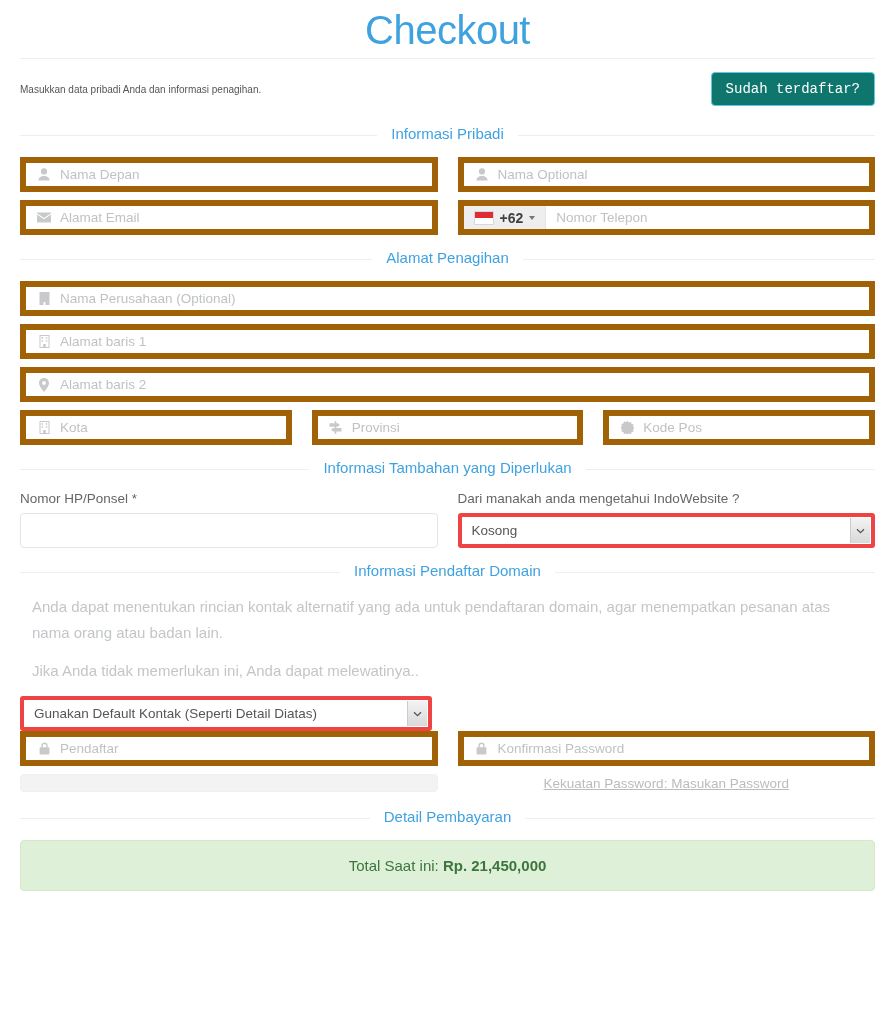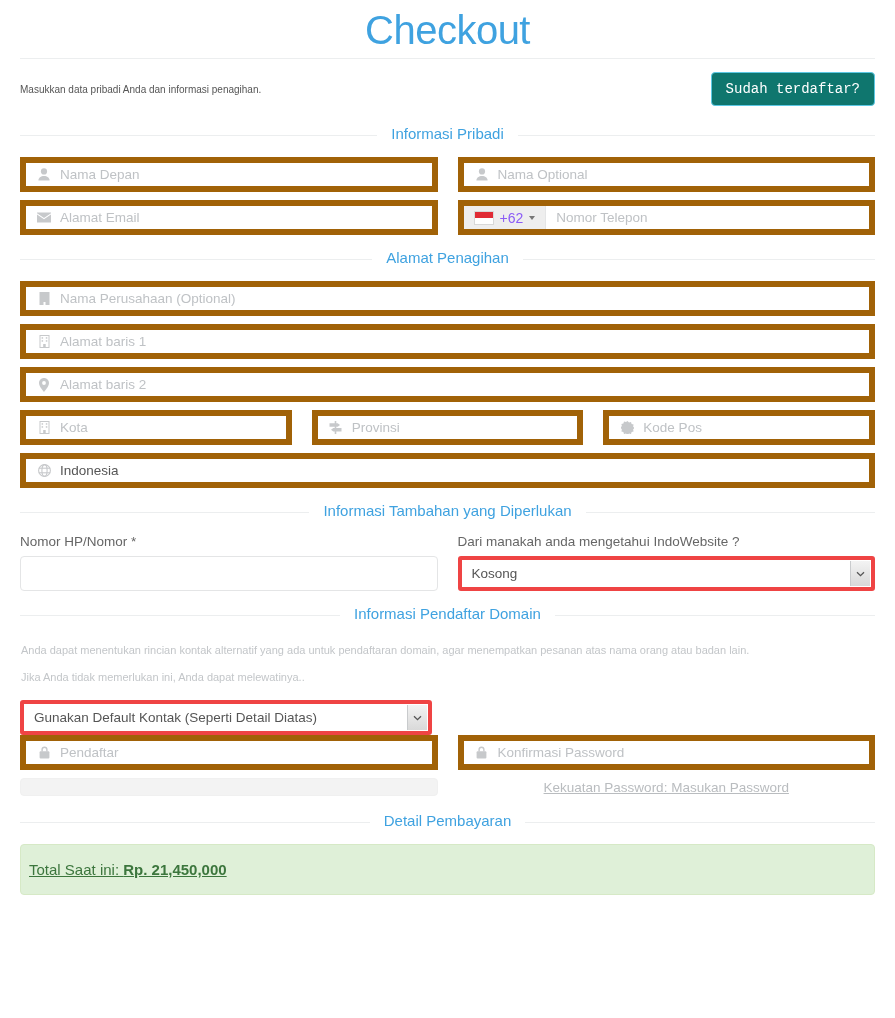--- a/index.html
+++ b/index.html
@@ -113,21 +113,21 @@
     background: #eeeeee;
     border-right: 1px solid #e4e5e6;
     cursor: pointer;
   }
   .flag-id {
     width: 20px; height: 14px;
     border: 1px solid #d8d8d8;
     background: linear-gradient(to bottom, #e02b35 0 50%, #ffffff 50% 100%);
     display: block;
   }
-  .dial { font-size: 14px; color: #8b5cf6; }
+  .dial { font-size: 14px; color: #404040; font-weight: bold; }
   .caret-sm {
     width: 0; height: 0;
     border-left: 3px solid transparent;
     border-right: 3px solid transparent;
     border-top: 4px solid #777;
   }
   .phone-input {
     flex: 1 1 auto;
     padding: 0 10px;
     font-size: 13.5px;
@@ -165,23 +165,23 @@
     top: 1px; right: 1px; bottom: 1px;
     width: 20px;
     background: linear-gradient(to bottom, #f3f3f3, #d9d9d9);
     border-left: 1px solid #c9cbcd;
     display: flex; align-items: center; justify-content: center;
   }
 
   
   .muted-p {
     color: #c3c6c9;
-    font-size: 11px;
+    font-size: 15px;
     line-height: 26px;
-    margin: 1px;
+    margin: 12px;
   }
   .center-select { display: flex; justify-content: flex-start; margin-top: 10px; }
   .center-select .select { width: 412px; }
 
   
   .progress {
     width: 100%; height: 18px;
     background: #f3f3f3;
     border-radius: 4px;
     border: 1px solid #f0f0f0;
@@ -193,24 +193,24 @@
     line-height: 20px;
     text-decoration: underline;
   }
 
   
   .alert-success {
     background: #dff0d8;
     border: 1px solid #d6e9c6;
     border-radius: 4px;
     color: #3c763d;
+    text-align: center;
     padding: 16px 8px;
     font-size: 15px;
     margin-top: 8px;
-    text-decoration: underline;
   }
   .alert-success b { font-weight: bold; }
   .svg-ic { display:block; }
 </style>
 </head>
 <body>
 
 <div class="page">
 
   <h1 class="page-title">Checkout</h1>
@@ -349,41 +349,28 @@
         <span class="ficon">
           <svg class="svg-ic" width="13" height="13" viewBox="0 0 13 13" fill="currentColor">
               <path d="M6.5 0l1.5 1.4 2-0.5 0.6 2 2 0.6-0.5 2 1.4 1.5-1.4 1.5 0.5 2-2 0.6-0.6 2-2-0.5-1.5 1.4-1.5-1.4-2 0.5-0.6-2-2-0.6 0.5-2L-0.5 6.5 0.9 5l-0.5-2 2-0.6 0.6-2 2 0.5z"></path>
             </svg>
         </span>
         <span class="ftext">Kode Pos</span>
       </div>
     </div>
   </div>
 
-  <div class="col-full">
-    <div class="field">
-      <span class="ficon">
-        <svg class="svg-ic" width="13" height="13" viewBox="0 0 13 13" fill="none" stroke="currentColor" stroke-width="1.1">
-            <circle cx="6.5" cy="6.5" r="5.9"></circle>
-            <ellipse cx="6.5" cy="6.5" rx="2.6" ry="5.9"></ellipse>
-            <line x1="0.8" y1="4.2" x2="12.2" y2="4.2"></line>
-            <line x1="0.8" y1="8.8" x2="12.2" y2="8.8"></line>
-          </svg>
-      </span>
-      <span class="ftext filled">Indonesia</span>
-    </div>
-  </div>
 
   <div class="legend">
     <span>Informasi Tambahan yang Diperlukan</span>
   </div>
 
   <div class="row">
     <div class="col">
-      <label class="flabel">Nomor HP/Nomor *</label>
+      <label class="flabel">Nomor HP/Ponsel *</label>
       <div class="input-blank"></div>
     </div>
     <div class="col">
       <label class="flabel">Dari manakah anda mengetahui IndoWebsite ?</label>
       <div class="select">
         <span class="stext">Kosong</span>
         <span class="sbtn">
           <svg width="9" height="6" viewBox="0 0 9 6" fill="none" stroke="#555" stroke-width="1.3">
               <path d="M1 1.2 4.5 4.6 8 1.2"></path>
             </svg>

